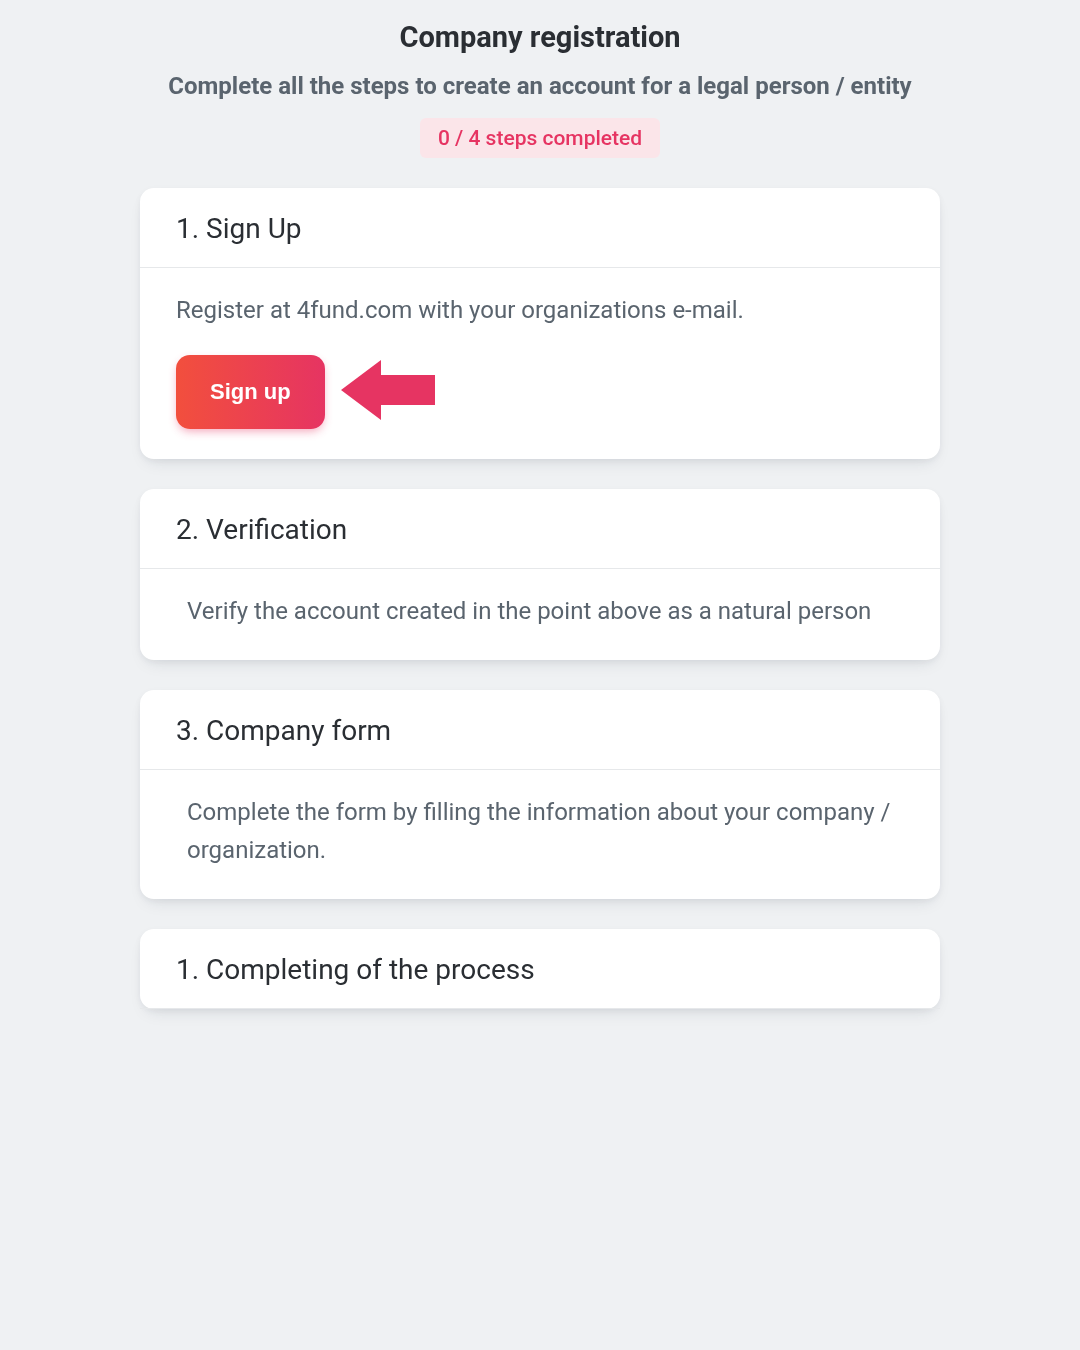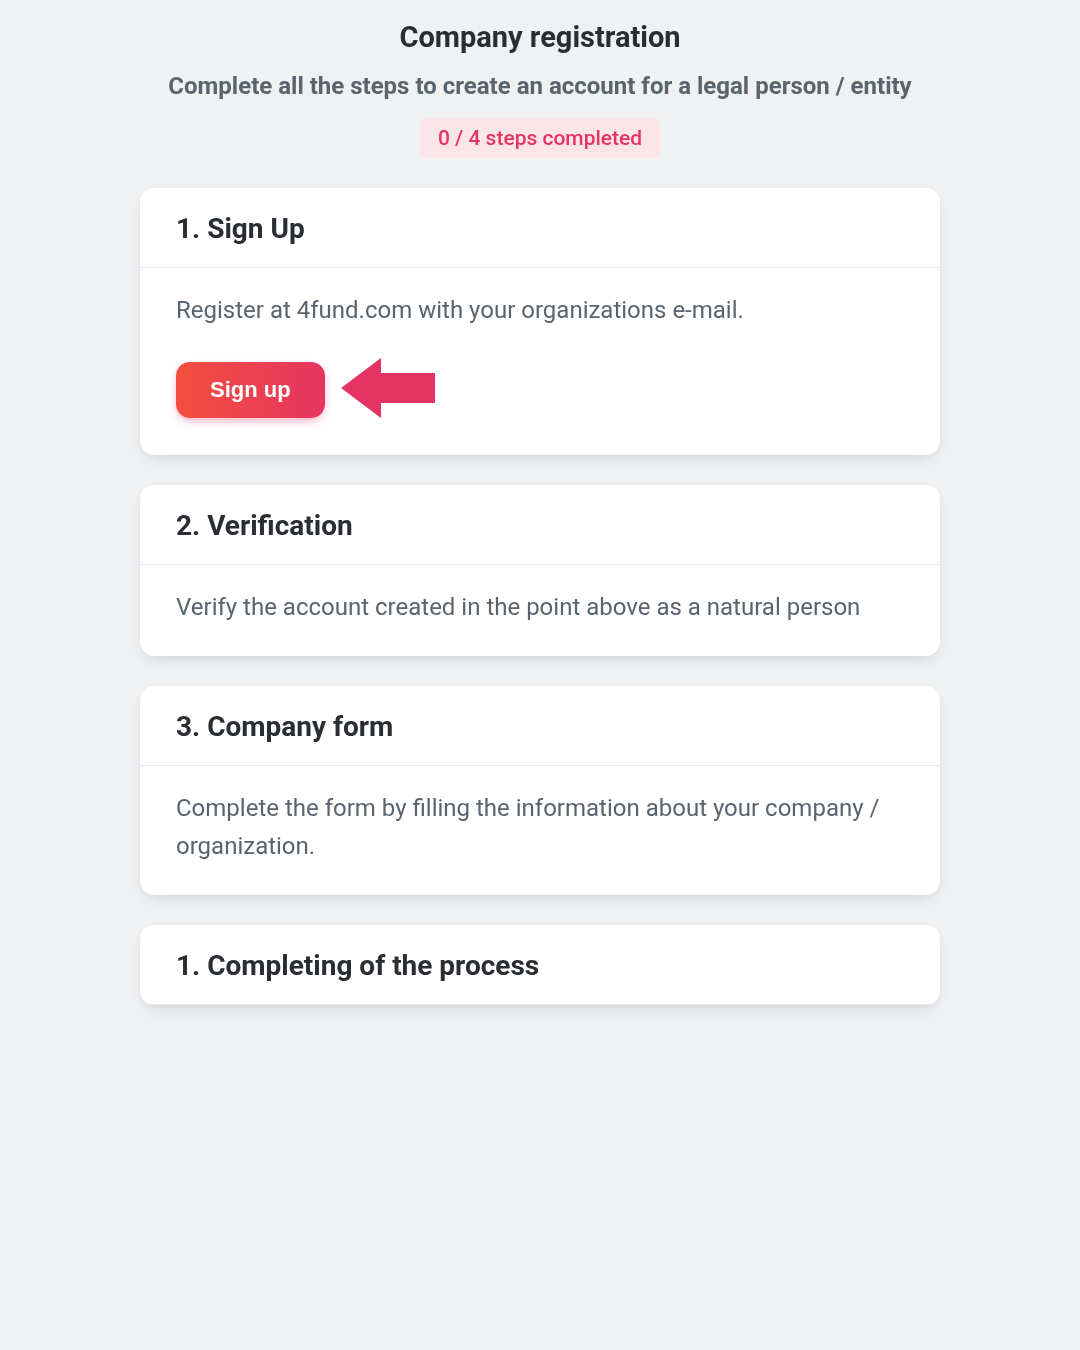--- a/index.html
+++ b/index.html
@@ -54,45 +54,45 @@
   .card{
     background:var(--card);
     width:800px;
     margin:0 auto 30px;
     border-radius:14px;
     box-shadow:0 8px 18px -8px rgba(30,40,60,.15), 0 2px 6px rgba(30,40,60,.05);
   }
   .card-head{
     padding:24px 36px 22px;
     font-size:28px;
-    font-weight:700;
+    font-weight:400;
     color:#2a2e33;
     border-bottom:1px solid var(--border);
   }
   .card-body{
     padding:24px 36px 30px;
   }
   .card-body p{
     margin:0 0 26px;
     font-size:24px;
     line-height:1.55;
     color:var(--muted);
     font-weight:400;
   }
-  .card-body p:last-child{margin-bottom:0;}
+  .card-body p:last-child{margin-bottom:0;margin-left:11px;}
   .action-row{
     display:flex;
     align-items:center;
     gap:16px;
   }
   .btn{
     display:inline-flex;
     align-items:center;
     justify-content:center;
-    height:56px;
+    height:74px;
     padding:0 34px;
     border:none;
     border-radius:14px;
     background:linear-gradient(90deg,var(--coral) 0%, var(--pink) 100%);
     color:#fff;
     font-size:22px;
     font-weight:700;
     cursor:pointer;
     box-shadow:0 4px 10px -2px rgba(230,52,98,.45);
   }

